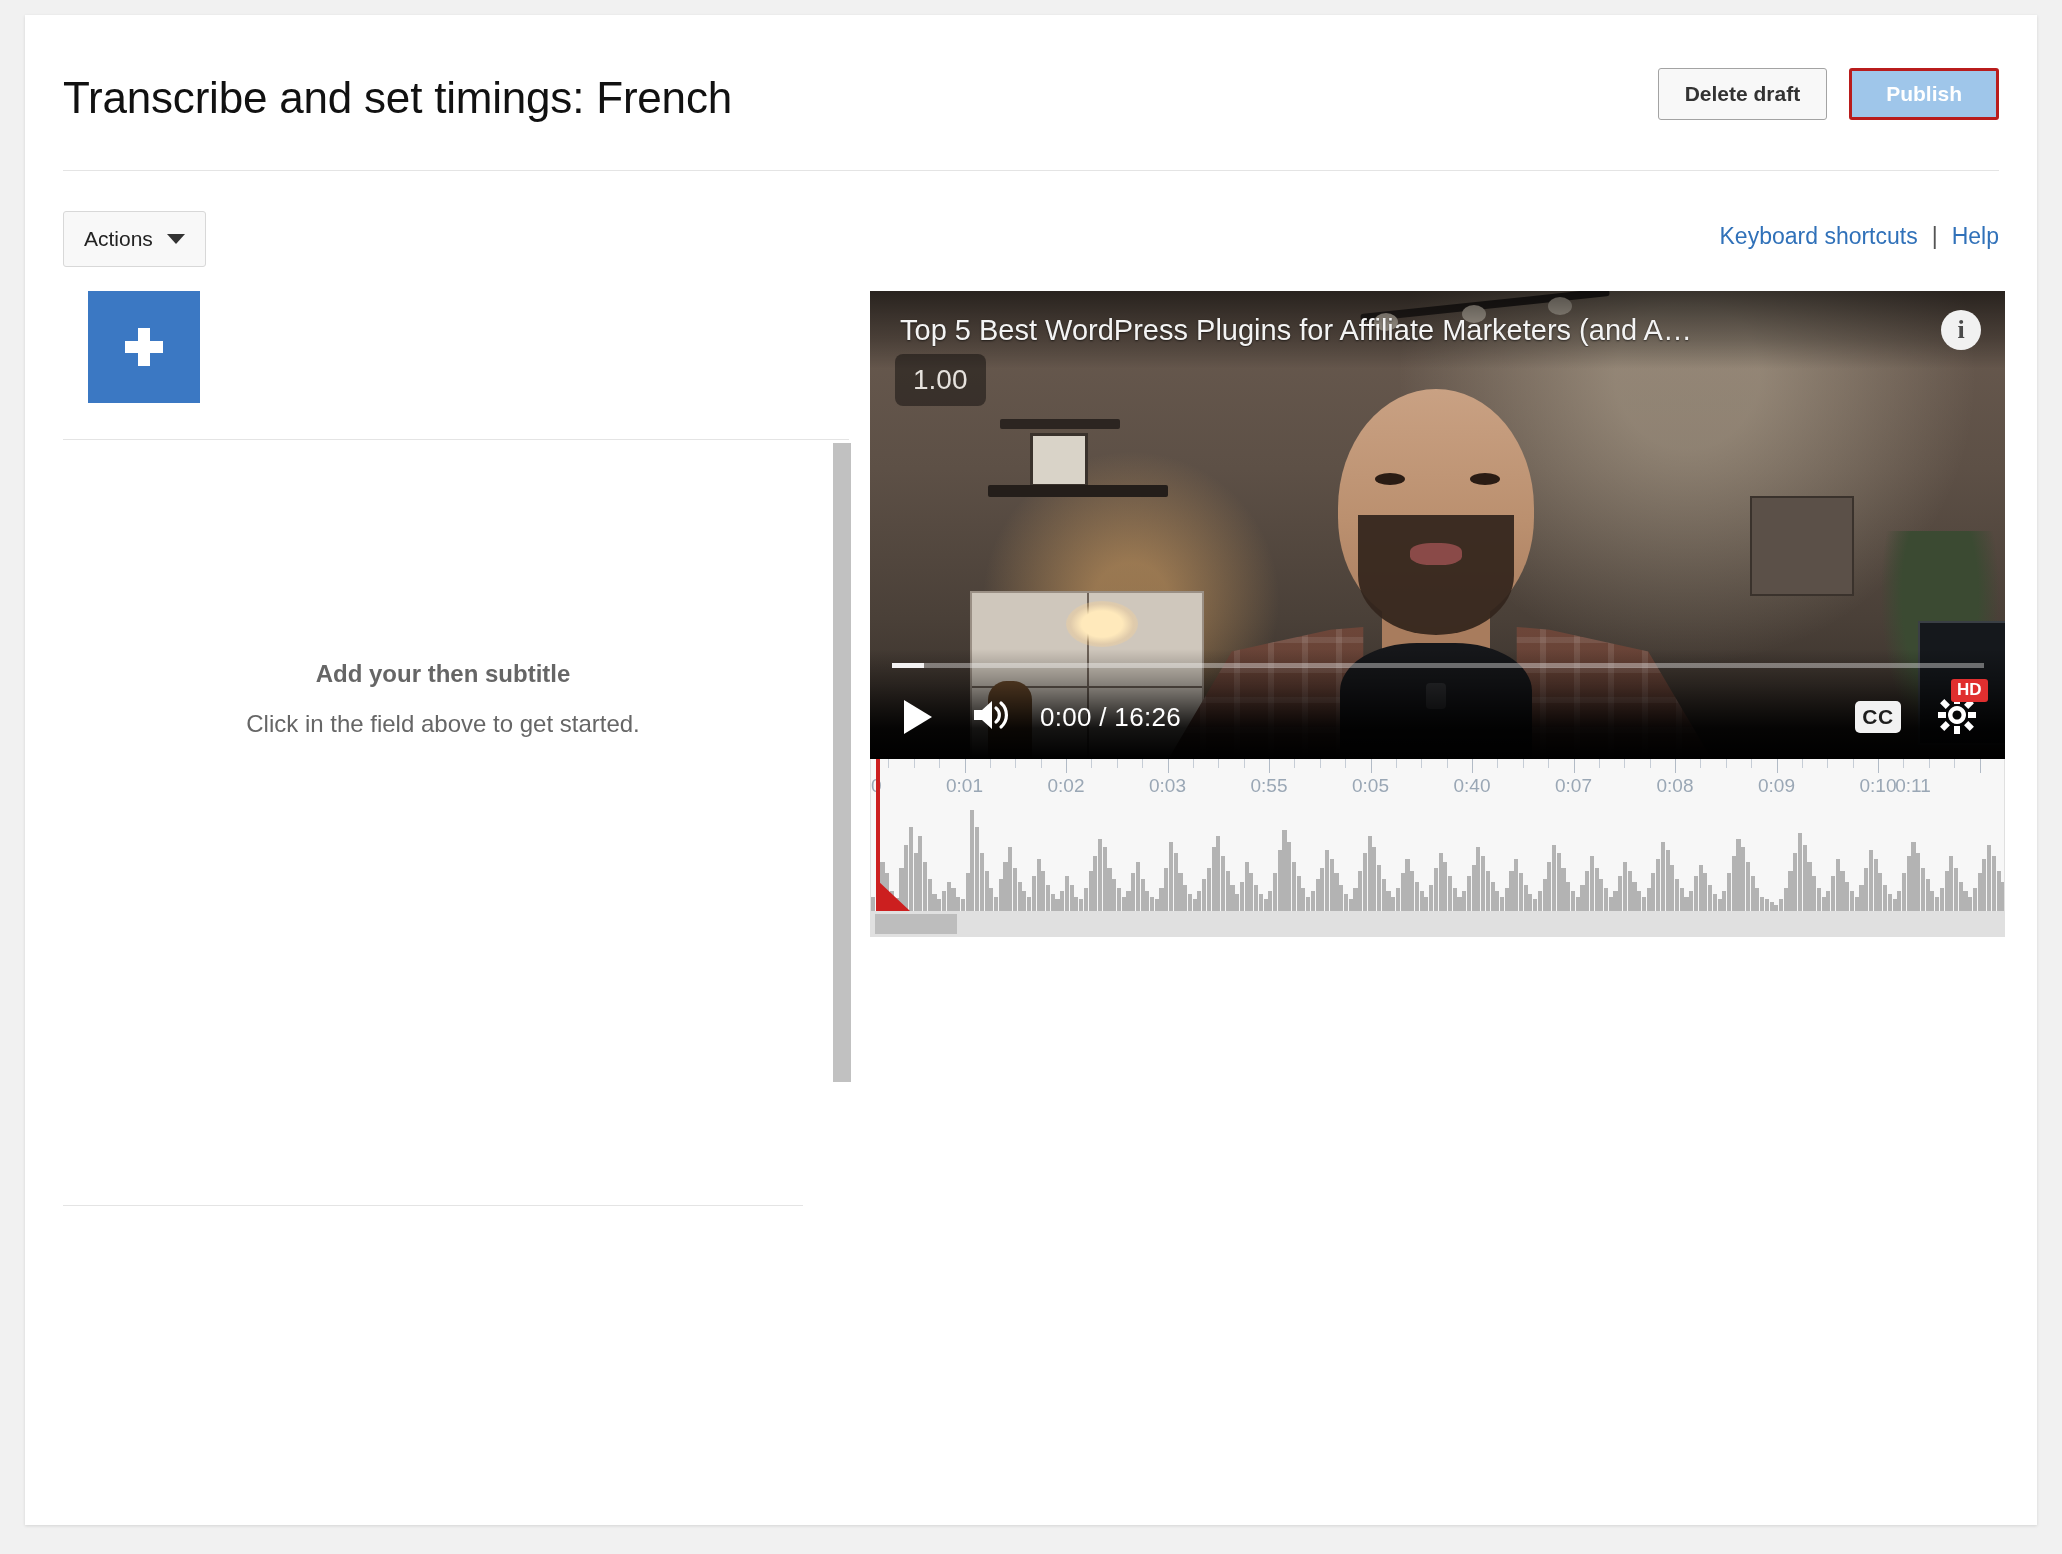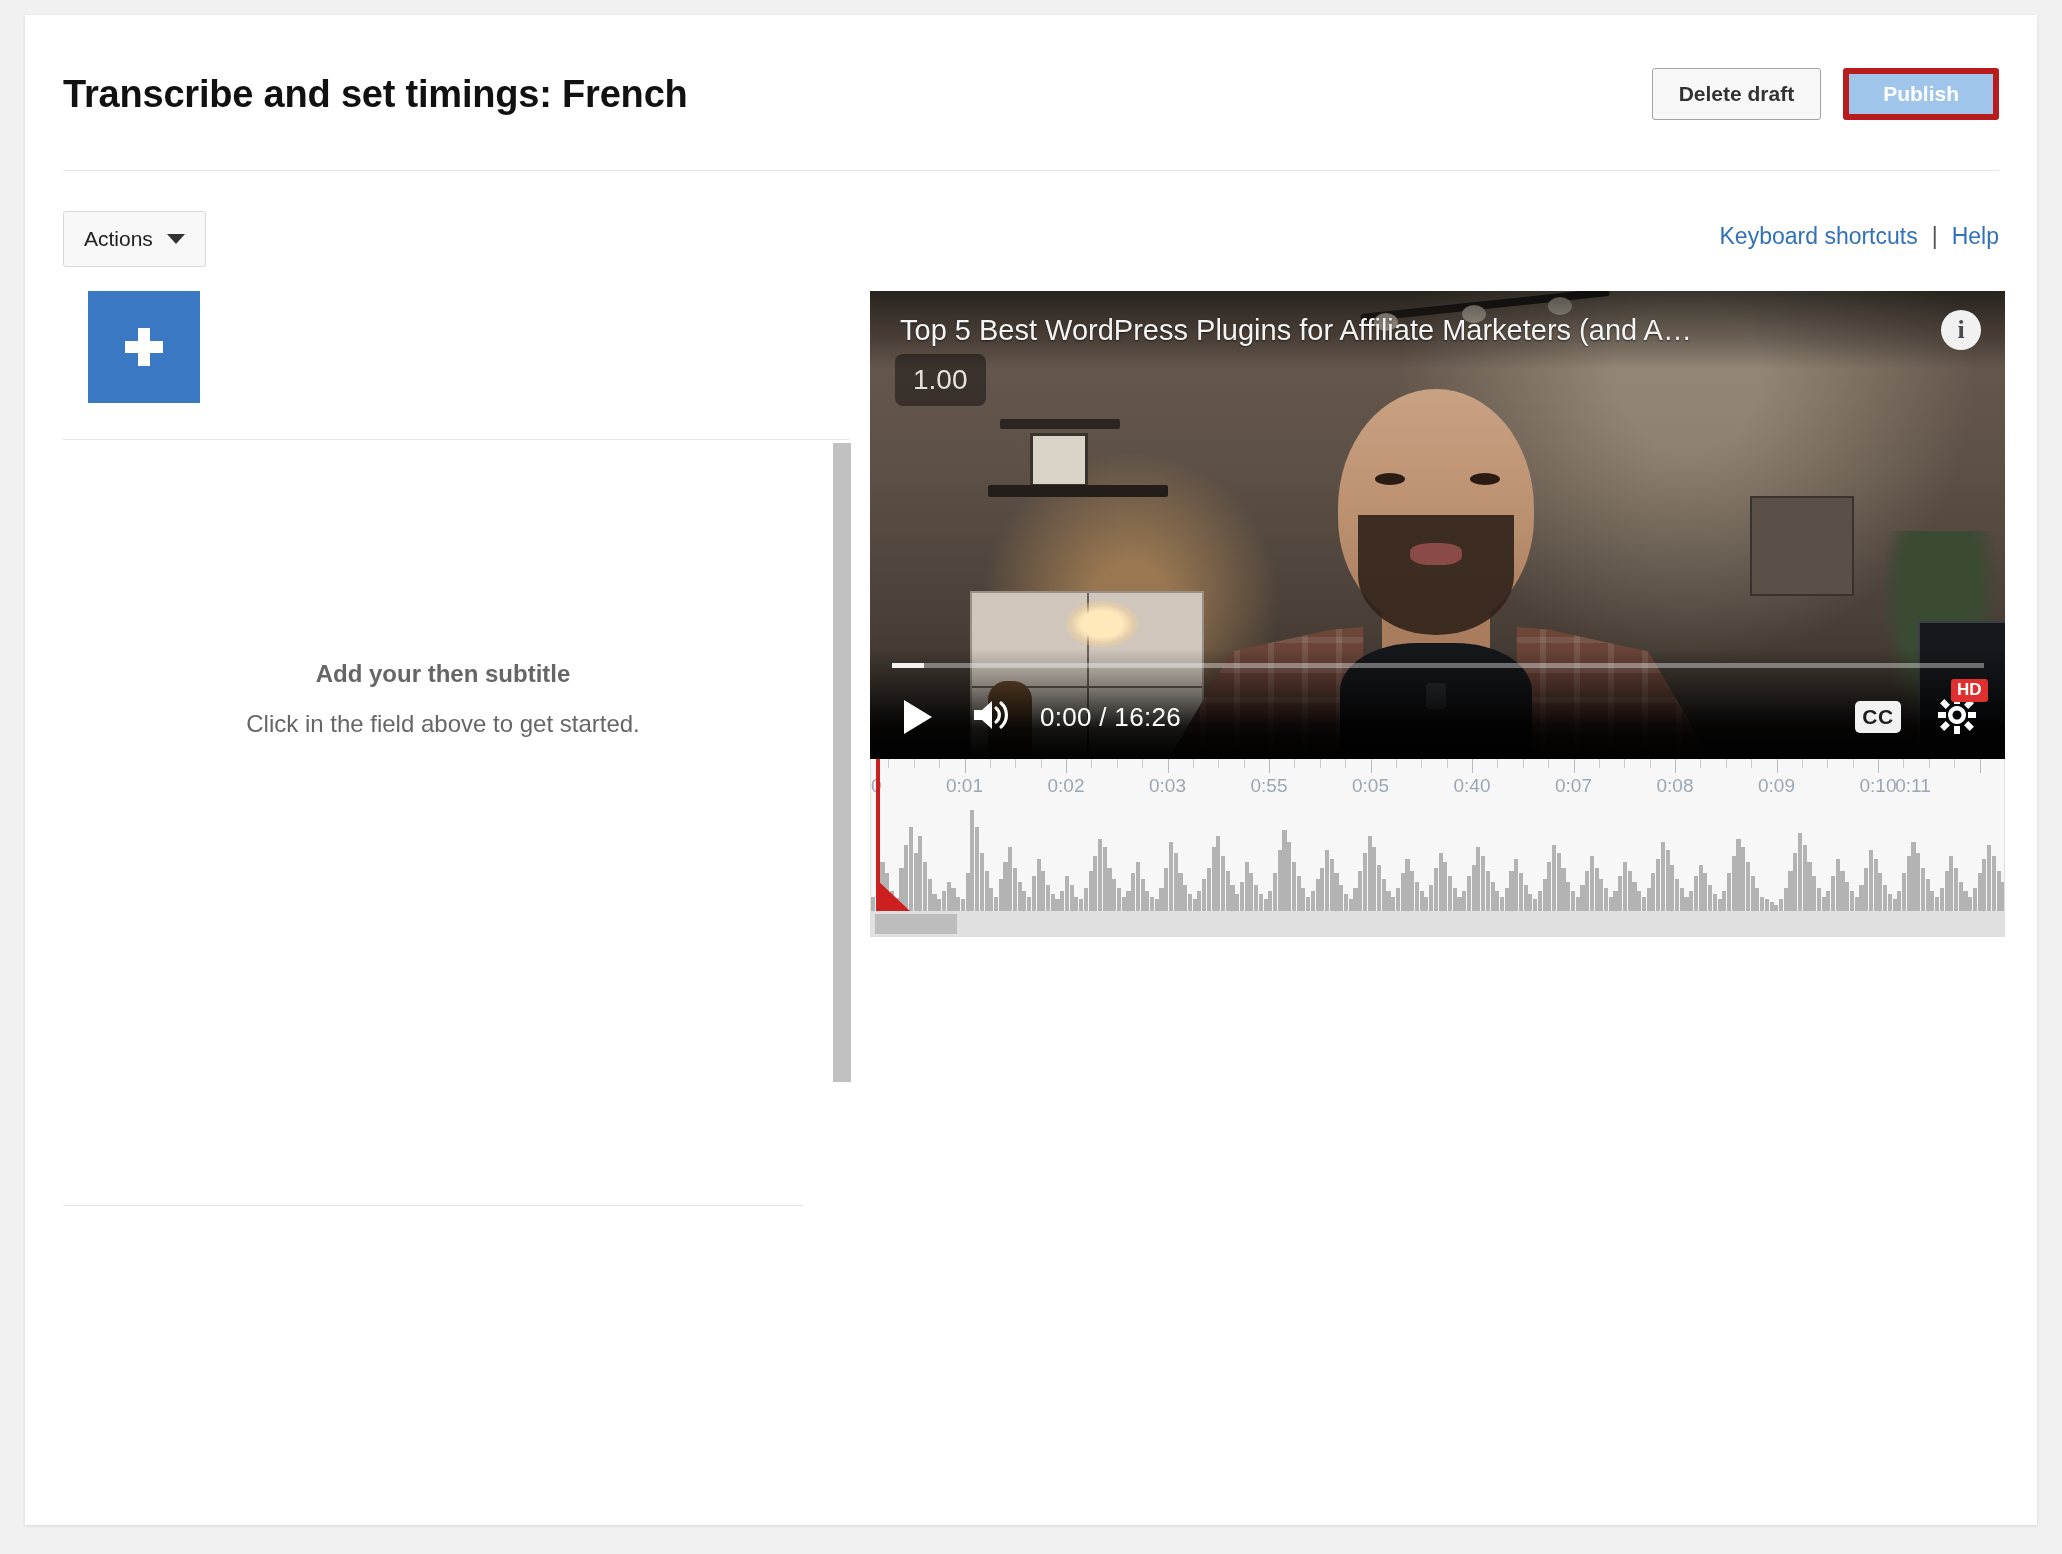--- a/index.html
+++ b/index.html
@@ -25,22 +25,22 @@
   .header {
     position: absolute;
     left: 0; top: 0;
     width: 100%;
     height: 155px;
   }
   .page-title {
     position: absolute;
     left: 38px;
     top: 58px;
-    font-size: 38px;
-    font-weight: bold;
+    font-size: 44px;
+    font-weight: normal;
     color: #111111;
     letter-spacing: -0.2px;
   }
   .header-actions {
     position: absolute;
     right: 38px;
     top: 53px;
     display: flex;
     align-items: center;
     gap: 22px;
@@ -58,21 +58,21 @@
     box-sizing: border-box;
   }
   .btn-secondary {
     background: #f8f8f8;
     border: 1px solid #a3a3a3;
     color: #333333;
     padding: 0 26px;
   }
   .btn-primary {
     background: #9fc6ea;
-    border: 6px solid #b91c1c;
+    border: 3px solid #b91c1c;
     color: #ffffff;
     padding: 0 34px;
   }
   .header-divider {
     position: absolute;
     left: 38px;
     top: 155px;
     width: 1936px;
     height: 1px;
     background: #e4e4e4;

